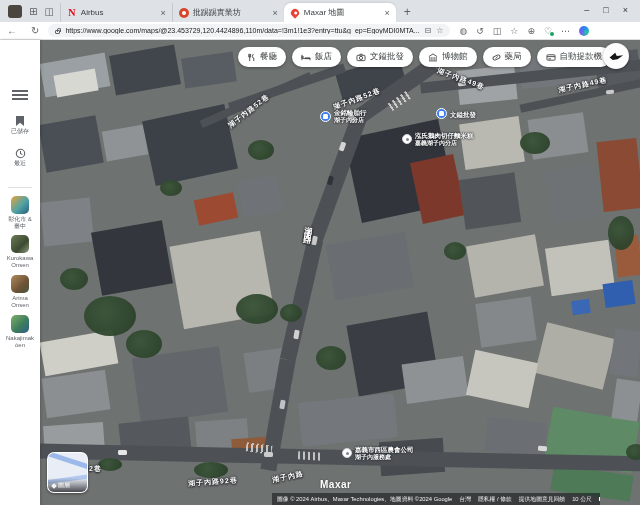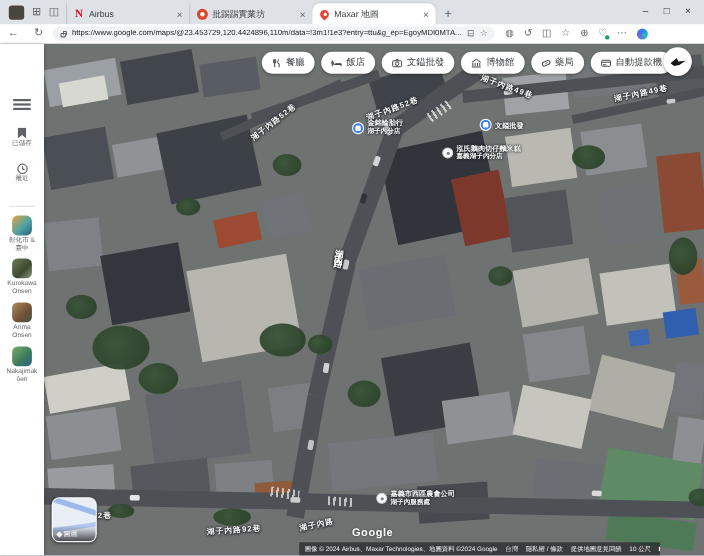--- a/index.html
+++ b/index.html
@@ -282,21 +282,21 @@
       </div>
 
     <div class="roadlabel" style="left:184px;top:66px;transform:rotate(-38deg);">湖子內路52巷</div>
     <div class="roadlabel" style="left:292px;top:54px;transform:rotate(-20deg);">湖子內路52巷</div>
     <div class="roadlabel" style="left:396px;top:34px;transform:rotate(20deg);">湖子內路49巷</div>
     <div class="roadlabel" style="left:518px;top:40px;transform:rotate(-12deg);">湖子內路49巷</div>
     <div class="roadlabel vertical" style="left:262px;top:180px;transform:rotate(7deg);font-size:8px;">湖子內路</div>
     <div class="roadlabel" style="left:44px;top:424px;">92巷</div>
     <div class="roadlabel" style="left:148px;top:437px;transform:rotate(-4deg);">湖子內路92巷</div>
     <div class="roadlabel" style="left:232px;top:432px;transform:rotate(-12deg);">湖子內路</div>
-    <div class="watermark" style="left:280px;top:439px;">Google</div>
+    <div class="watermark" style="left:280px;top:439px;">Maxar</div>
 
     <div class="poi" style="left:280px;top:71px;">
         <div class="poi-dot-blue"></div>
       </div>
     <div class="plabel" style="left:294px;top:69px;">
       <div>金銘輪胎行</div>
       <div style="font-size:6px;">湖子內分店</div>
     </div>
     <div class="poi" style="left:396px;top:68px;">
         <div class="poi-dot-blue"></div>

